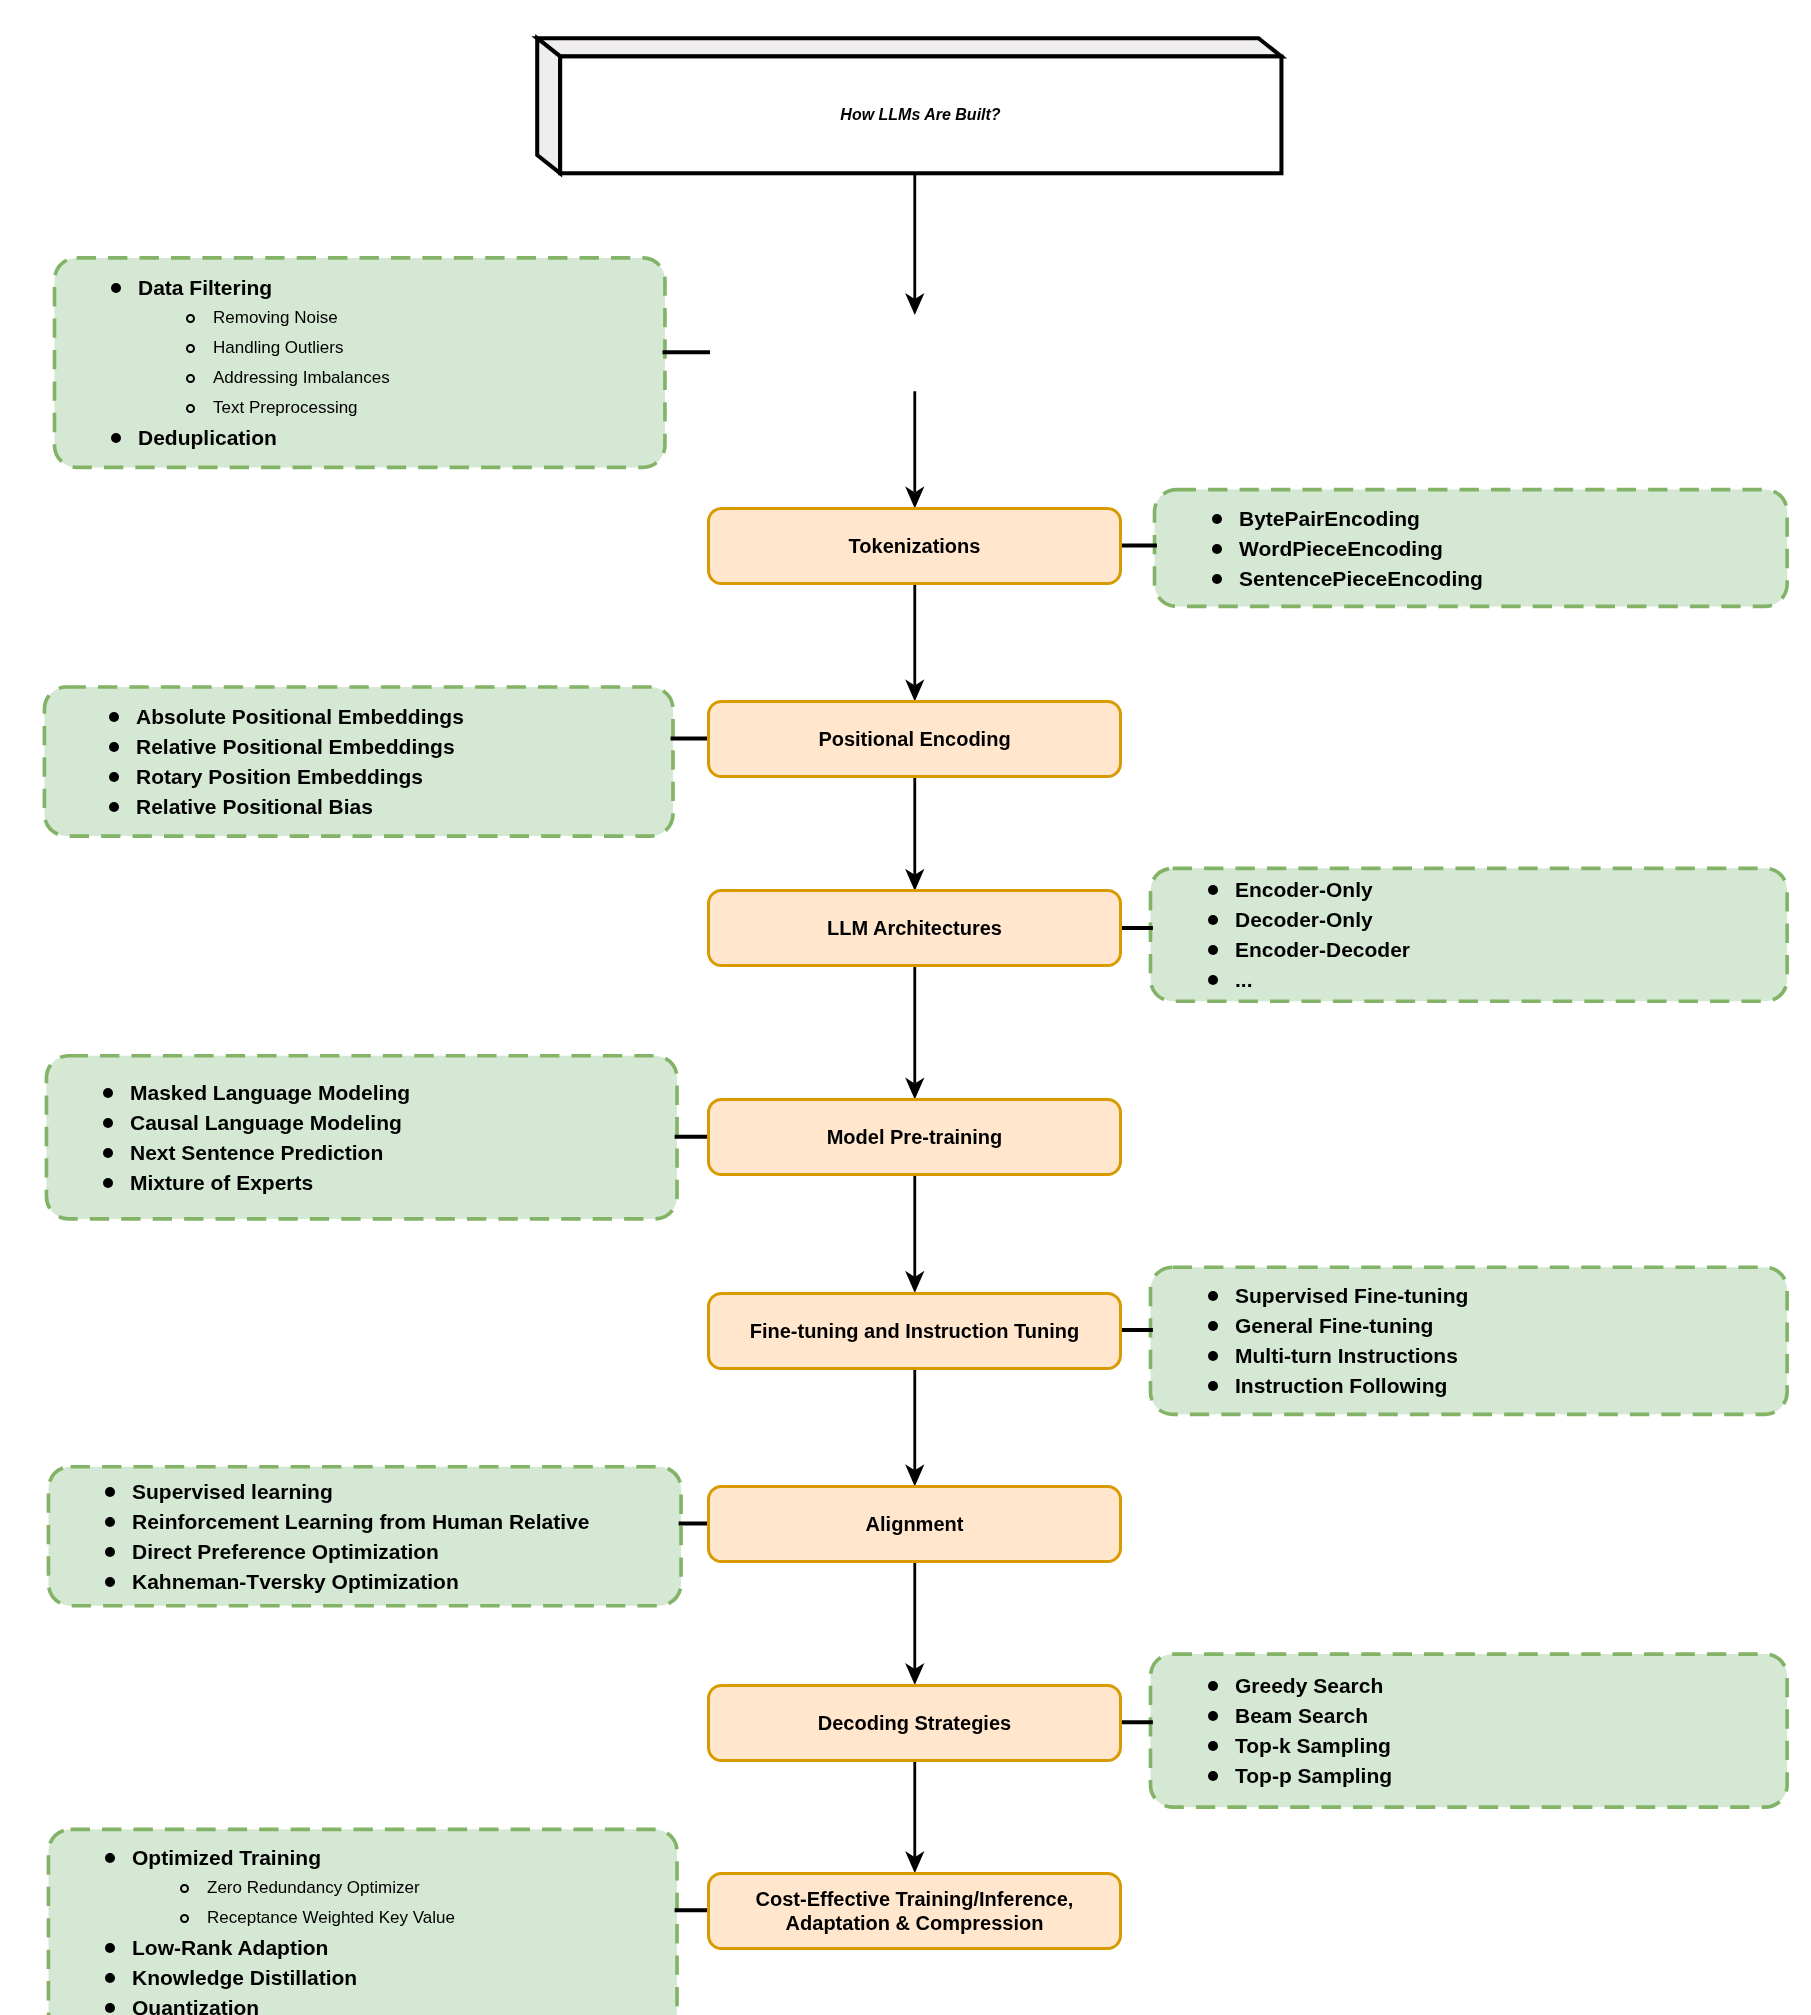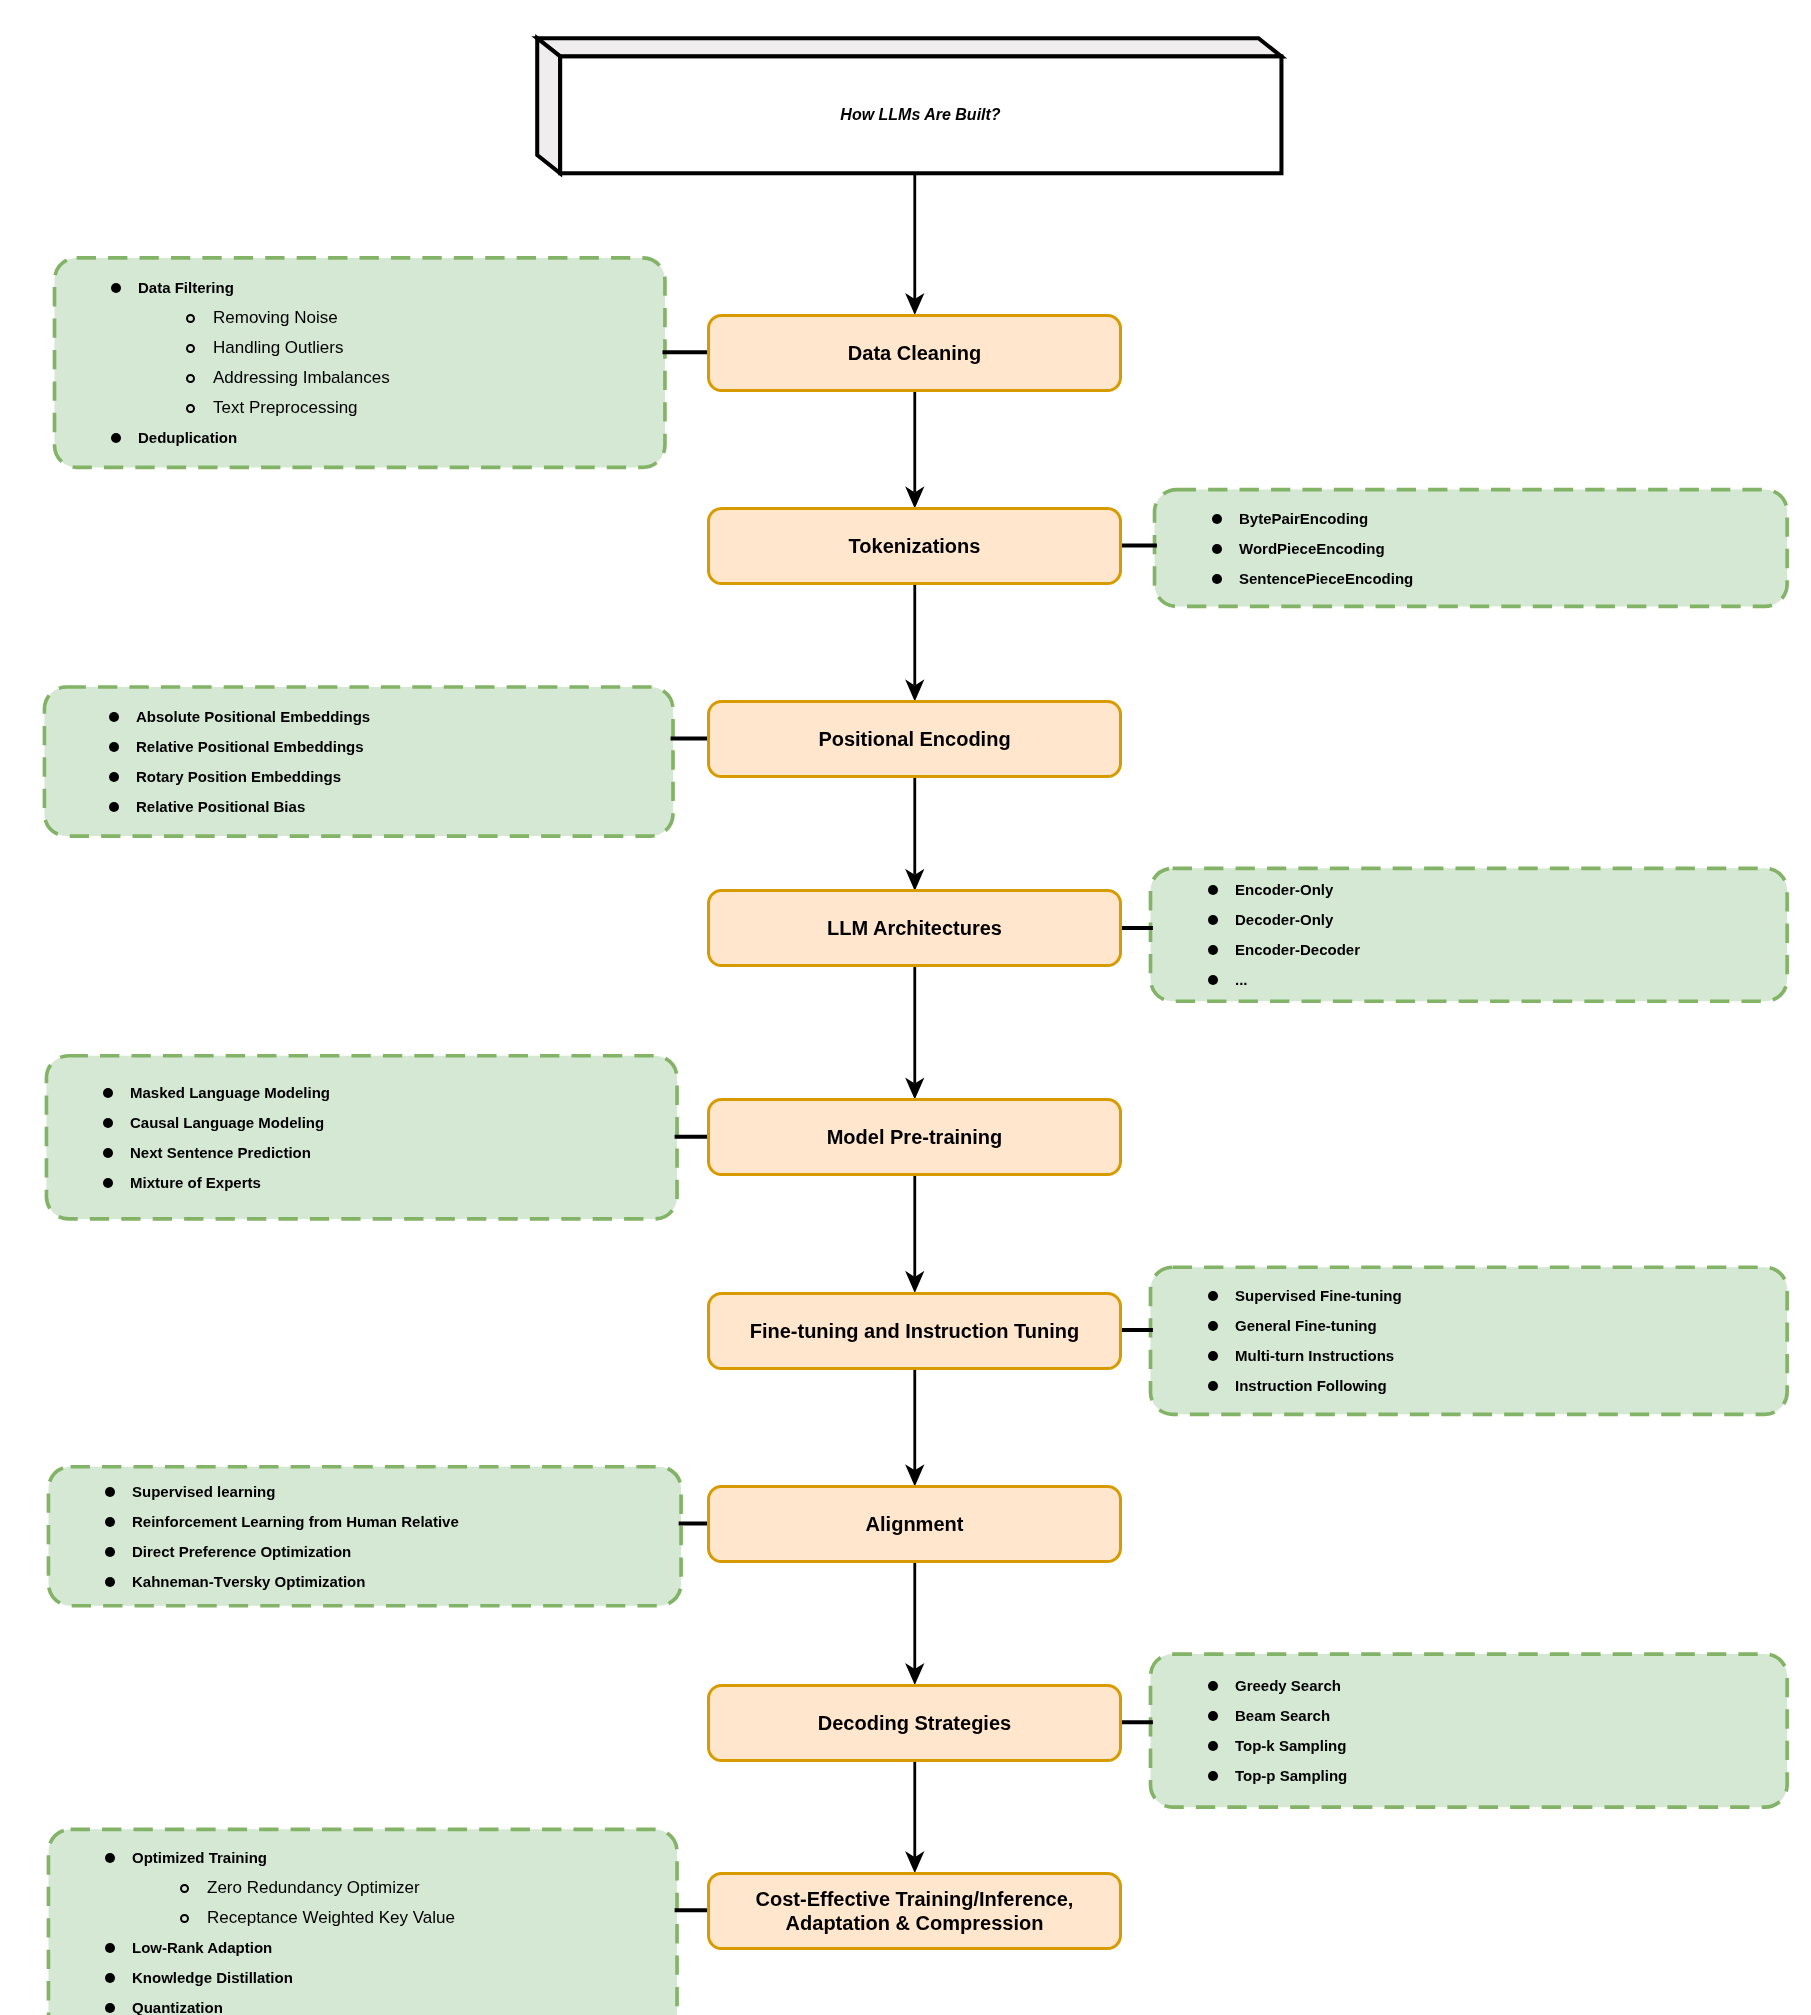--- a/index.html
+++ b/index.html
@@ -70,21 +70,21 @@
     background: transparent;
   }
   .panel ul {
     list-style: none;
     margin: 0;
     padding: 0 8px 0 46px;
   }
   .panel li {
     position: relative;
     padding-left: 38px;
-    font-size: 15px;
+    font-size: 21px;
     line-height: 30px;
     white-space: nowrap;
   }
   .panel li.lvl1 { font-weight: bold; }
   .panel li.lvl1::before {
     content: "";
     position: absolute;
     left: 11.3px;
     top: 10px;
     width: 10px;
@@ -182,21 +182,20 @@
       <line class="hline" x1="1674" y1="2821" x2="1762" y2="2821"></line>
       <line class="hline" x1="2779" y1="3301" x2="2861" y2="3301"></line>
       <line class="hline" x1="1684" y1="3781" x2="1762" y2="3781"></line>
       <line class="hline" x1="2779" y1="4274" x2="2861" y2="4274"></line>
       <line class="hline" x1="1674" y1="4741" x2="1762" y2="4741"></line>
     </g>
   </svg>
 
   <div id="title-face-text">How LLMs Are Built?</div>
 
-  <div class="node n1">Data Cleaning</div>
   <div class="node n2">Tokenizations</div>
   <div class="node n3">Positional Encoding</div>
   <div class="node n4">LLM Architectures</div>
   <div class="node n5">Model Pre-training</div>
   <div class="node n6">Fine-tuning and Instruction Tuning</div>
   <div class="node n7">Alignment</div>
   <div class="node n8">Decoding Strategies</div>
   <div class="node n9">Cost-Effective Training/Inference, Adaptation &amp; Compression</div>
 
   <div class="panel p1">

